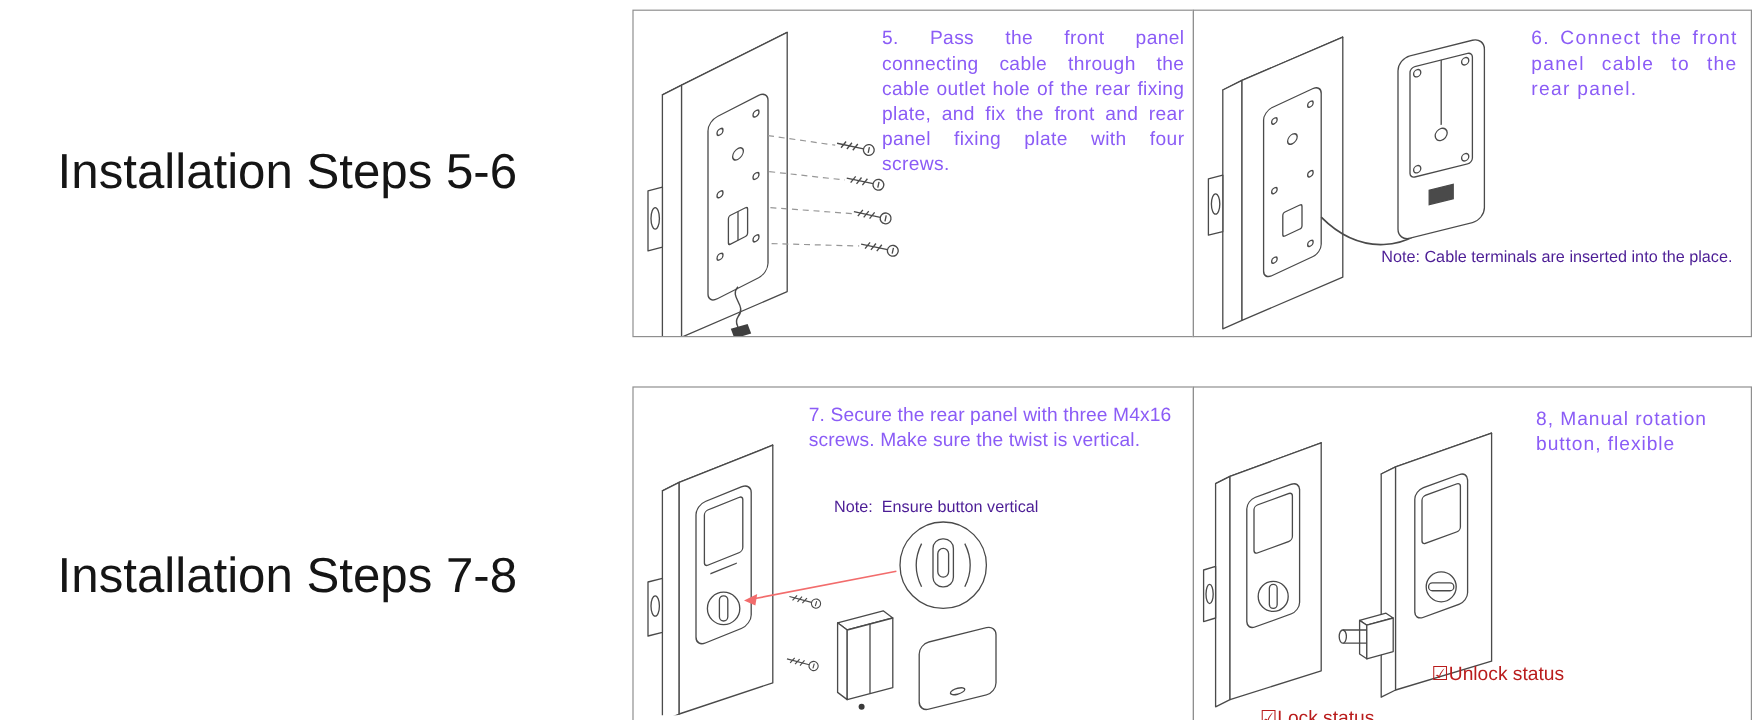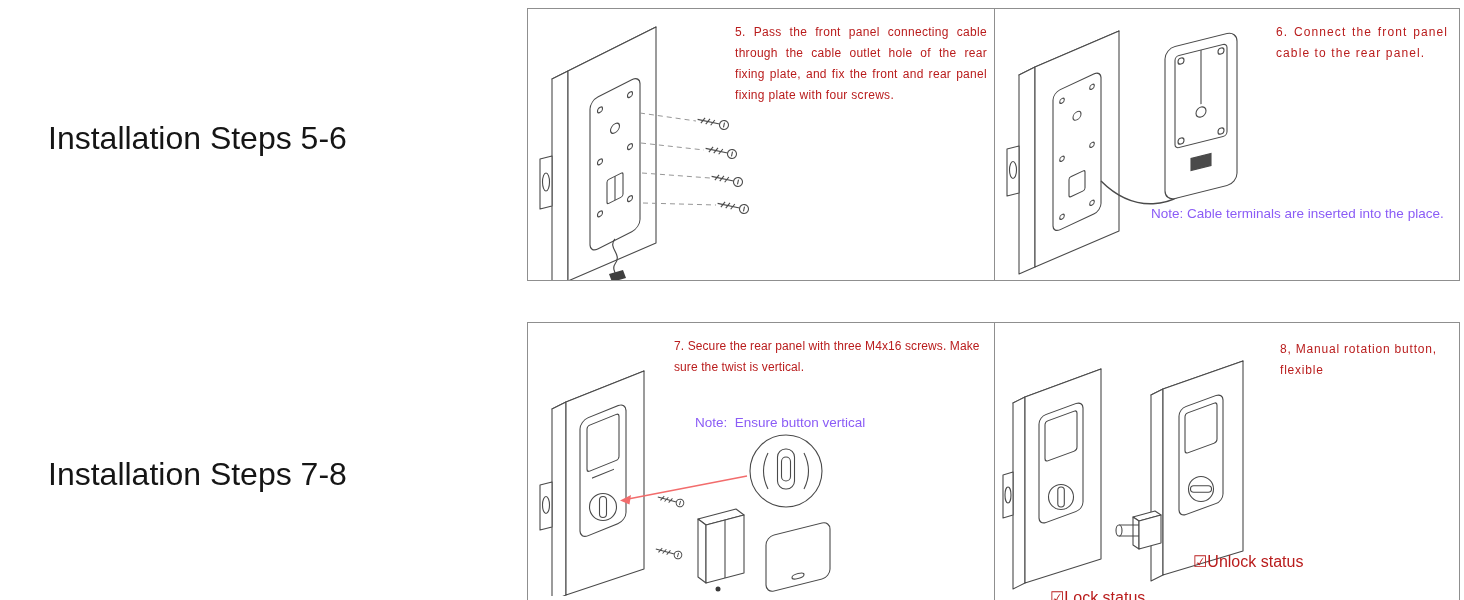--- a/index.html
+++ b/index.html
@@ -3,21 +3,21 @@
 <meta charset="utf-8">
 <style>
   html, body { margin: 0; padding: 0; background: #ffffff; }
   .page {
     position: relative; width: 1464px; height: 600px;
     background: #ffffff; overflow: hidden;
     font-family: "Liberation Sans", sans-serif;
   }
   .heading {
     position: absolute; left: 48px; margin: 0;
-    color: #151515; font-size: 32px; font-weight: 500; white-space: nowrap;
+    color: #151515; font-size: 41px; font-weight: 500; white-space: nowrap;
   }
   .heading-1 { top: 120px; }
   .heading-2 { top: 456px; }
 
   .panel-row { position: absolute; left: 527px; display: flex; }
   .row-1 { top: 8px; }
   .row-2 { top: 322px; }
   .panel {
     position: relative; box-sizing: border-box;
     border: 1px solid #8f8f8f; background: #ffffff;
@@ -25,30 +25,30 @@
   .panel + .panel { margin-left: -1px; }
   .p-step5, .p-step7 { width: 468px; }
   .p-step6, .p-step8 { width: 466px; }
   .row-1 .panel { height: 273px; }
   .row-2 .panel { height: 349px; }
 
   .illus { position: absolute; left: 0; top: 0; }
 
   .instr {
     position: absolute; margin: 0;
-    color: #b91c1c; font-size: 12px; line-height: 21px;
+    color: #8b5cf6; font-size: 16px; line-height: 21px;
   }
   .instr-5 { left: 207px; top: 13px; width: 252px; text-align: justify; letter-spacing: 0.3px; }
   .instr-6 { left: 281px; top: 13px; width: 172px; text-align: justify; letter-spacing: 1.1px; }
   .instr-7 { left: 146px; top: 13px; width: 318px; letter-spacing: 0.1px; }
   .instr-8 { left: 285px; top: 16px; width: 178px; letter-spacing: 0.8px; }
 
   .note {
     position: absolute; margin: 0;
-    color: #8b5cf6; font-size: 13.5px; line-height: 17px;
+    color: #4c1d95; font-size: 13.5px; line-height: 17px;
   }
   .note-6 { left: 156px; top: 196px; width: 300px; }
   .note-7 { left: 167px; top: 91px; white-space: pre; }
 
   .status-label {
     position: absolute; margin: 0;
     color: #b91c1c; font-size: 16px; white-space: nowrap; text-align: right;
   }
   .lock-label { left: 55px; top: 265px; }
   .unlock-label { left: 198px; top: 229px; }

